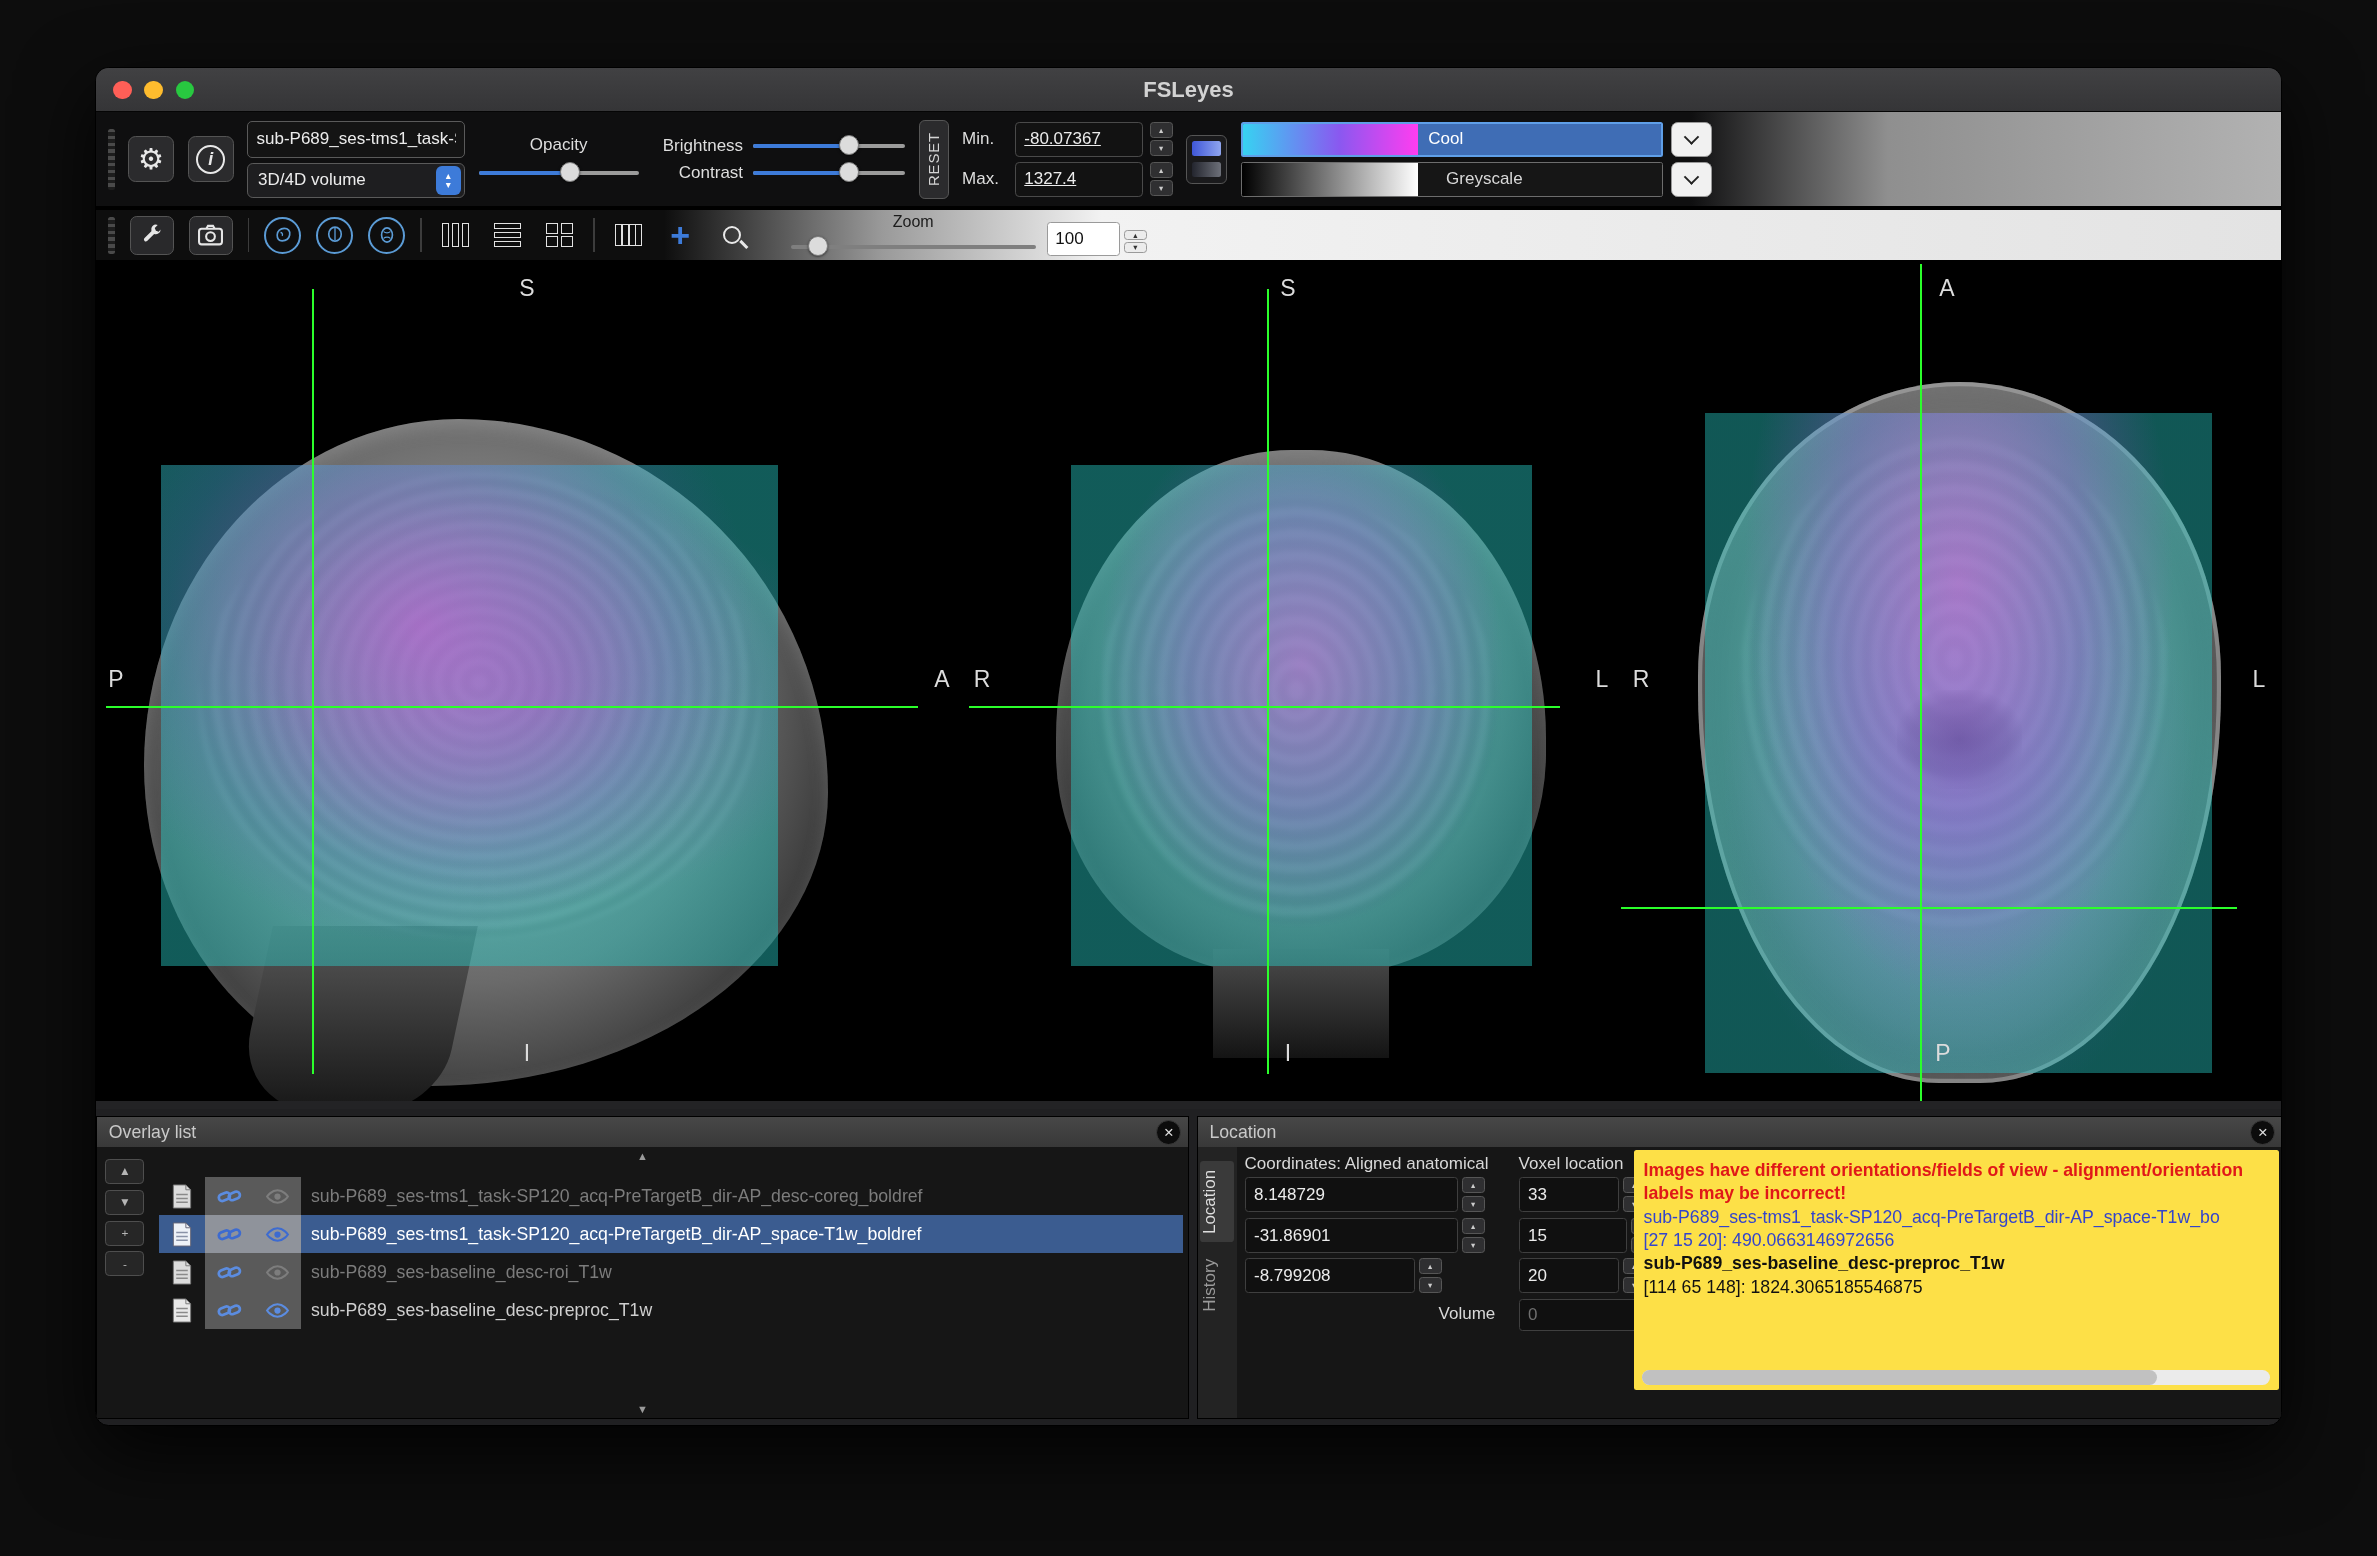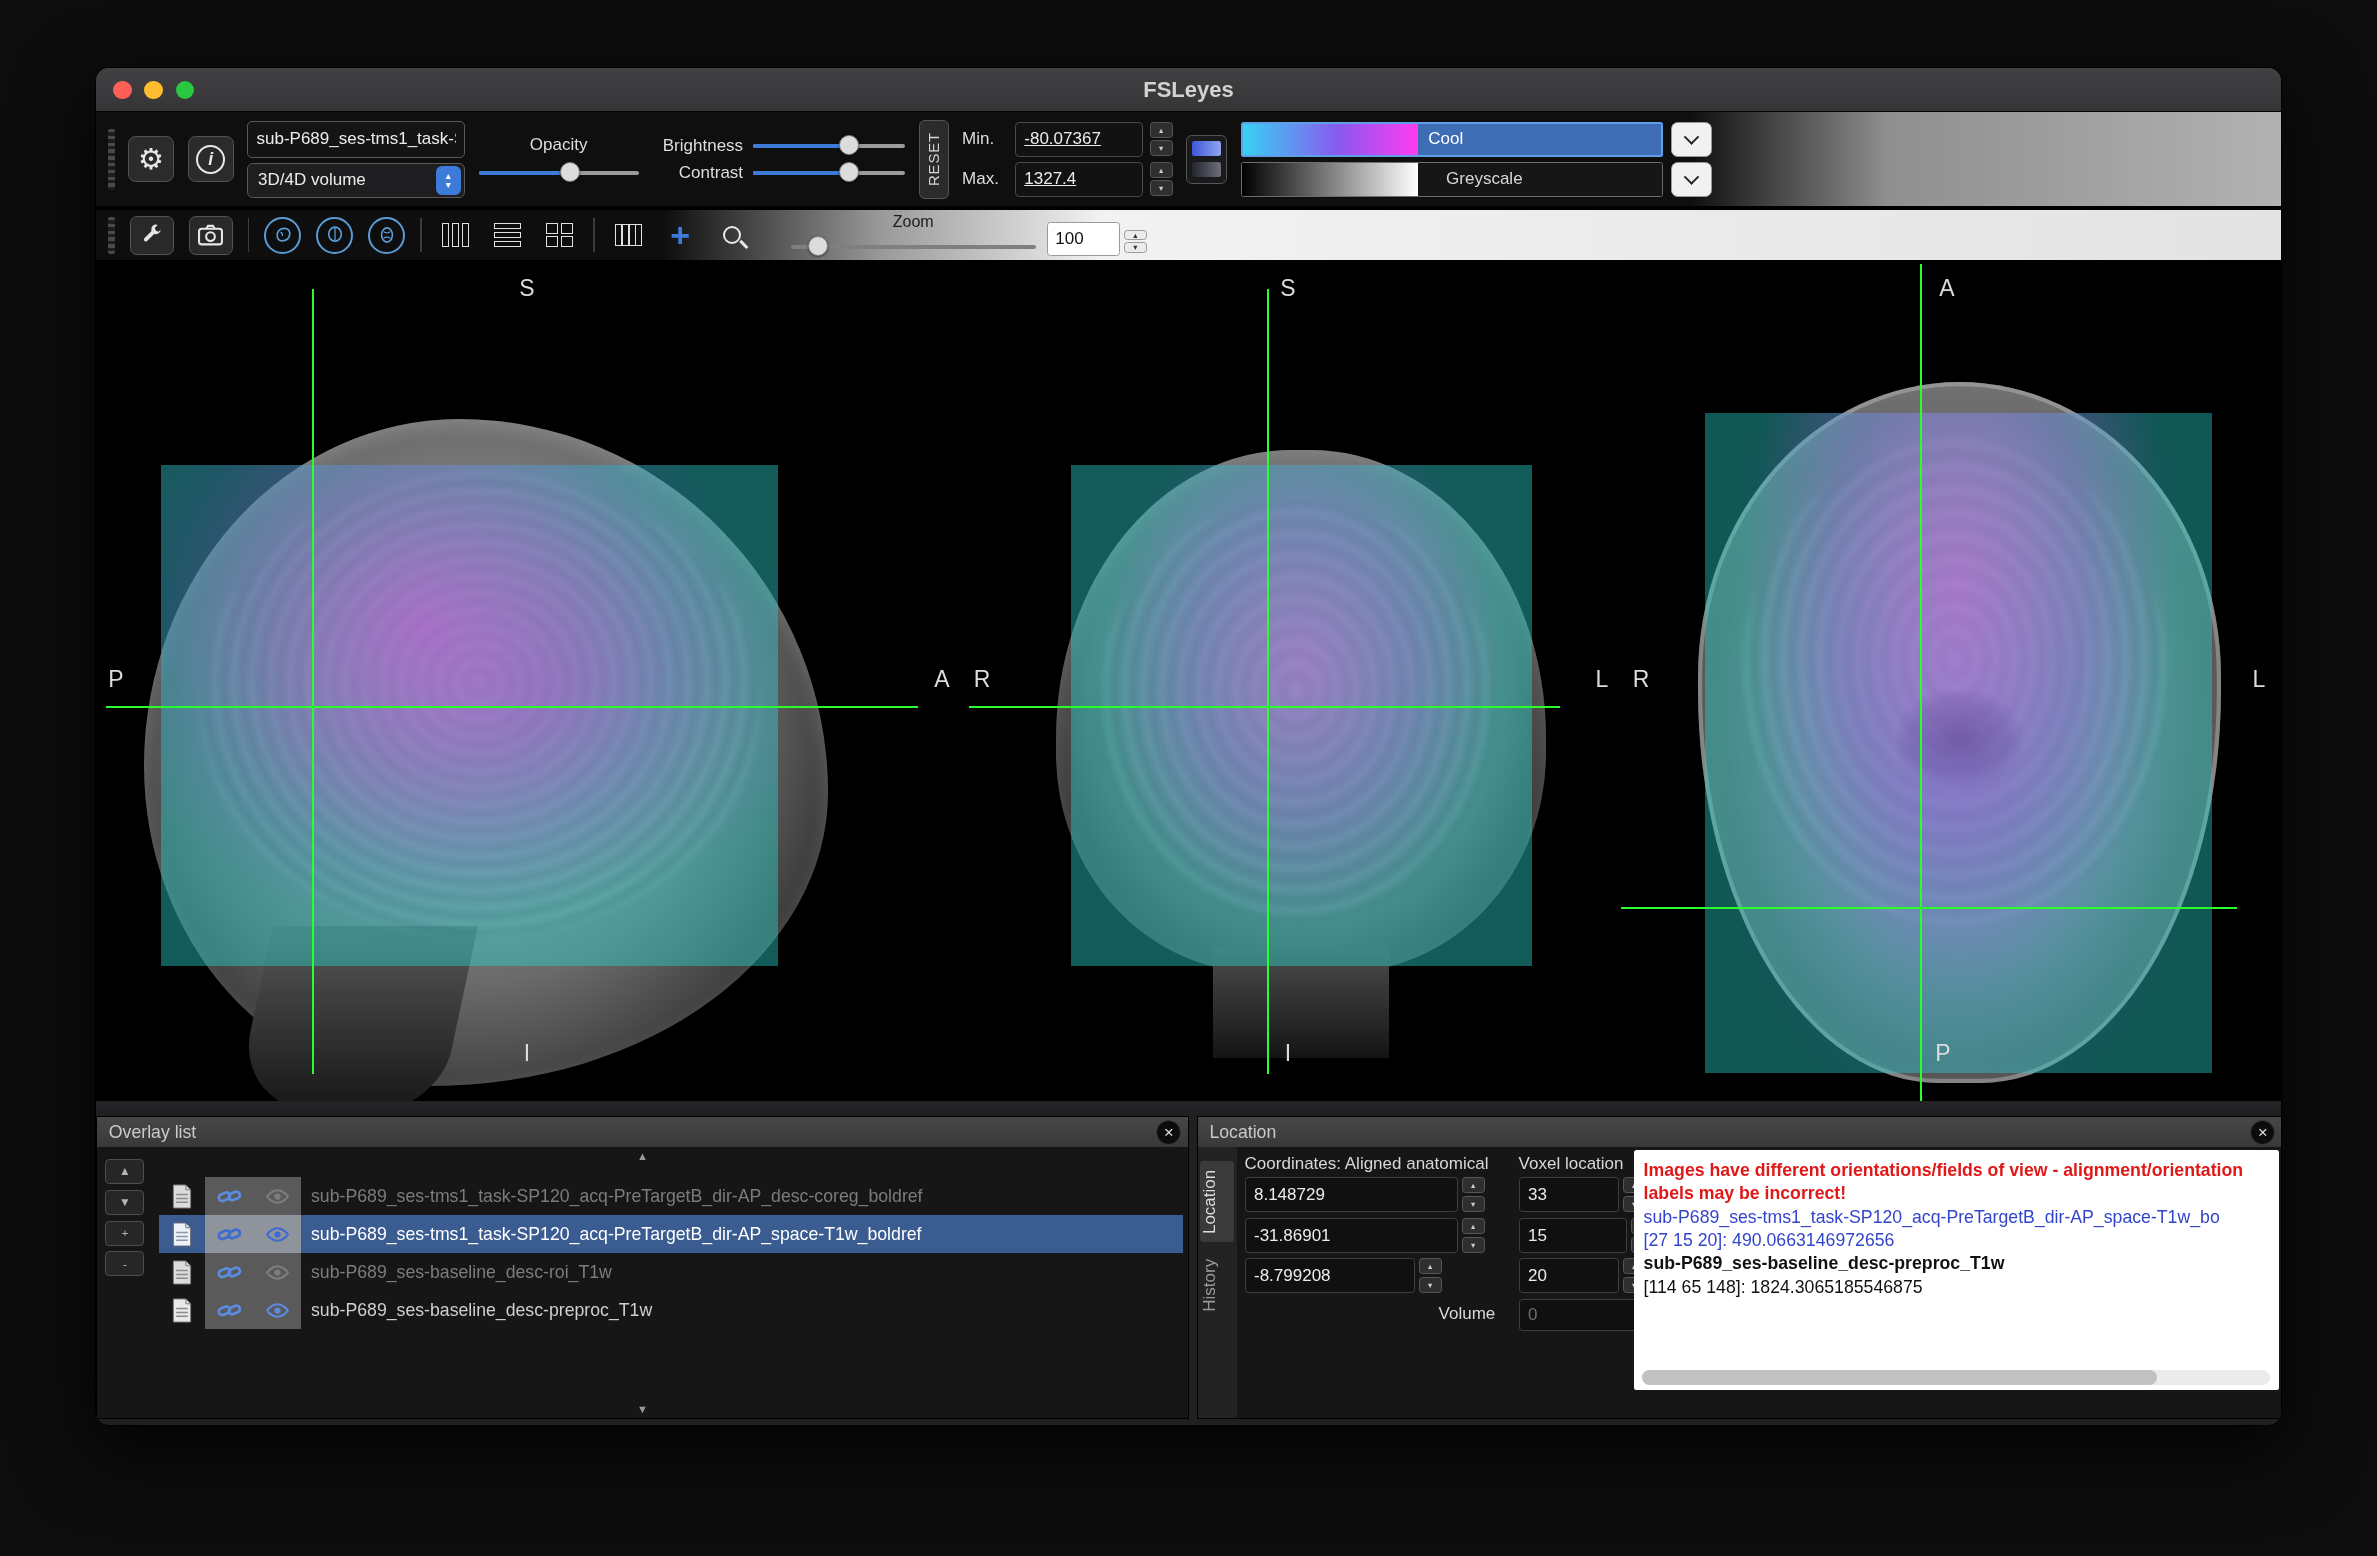--- a/index.html
+++ b/index.html
@@ -166,21 +166,21 @@
          align-items:center;padding-top:13.5px;gap:8.4px;}
   .vtab{writing-mode:vertical-rl;transform:rotate(180deg);font-size:17px;color:#9a9a9a;padding:8.4px 0;width:34px;
         text-align:center;border-radius:3.4px;}
   .vtab.active{background:#3a3a3a;color:#dedede;}
   .loc-label{position:absolute;font-size:17px;color:#d8d8d8;white-space:nowrap;}
   .spinfield{position:absolute;display:flex;align-items:center;gap:4px;}
   .locfield{height:35px;background:#101010;border:0.8px solid #3f3f3f;border-radius:3.4px;color:#ececec;font-size:17px;
             display:flex;align-items:center;padding:0 8.4px;}
   .volfield{width:127px;height:32px;background:#101010;border:0.8px solid #3f3f3f;border-radius:3.4px;color:#6f6f6f;
             font-size:17px;display:flex;align-items:center;padding:0 8.4px;}
-  .infobox{position:absolute;left:436px;top:3.4px;right:3.4px;height:240px;background:#ffffff;border-radius:2.5px;
+  .infobox{position:absolute;left:436px;top:3.4px;right:3.4px;height:240px;background:#fde047;border-radius:2.5px;
            padding:8.4px 10px;font-size:17.7px;line-height:1.32;overflow:hidden;}
   .warn{color:var(--warning);font-weight:bold;}
   .lnk{color:var(--link);white-space:nowrap;overflow:hidden;}
   .fname{color:#111;font-weight:bold;}
   .fval{color:#111;}
   .hscroll{position:absolute;left:8.4px;right:8.4px;bottom:5px;height:15px;background:#ebebeb;border-radius:7.6px;}
   .hthumb{position:absolute;left:0;top:0;height:15px;width:82%;background:#c1c1c1;border-radius:7.6px;}
   .footer{height:8.4px;background:#232325;}
   svg{display:block;}
 </style>

